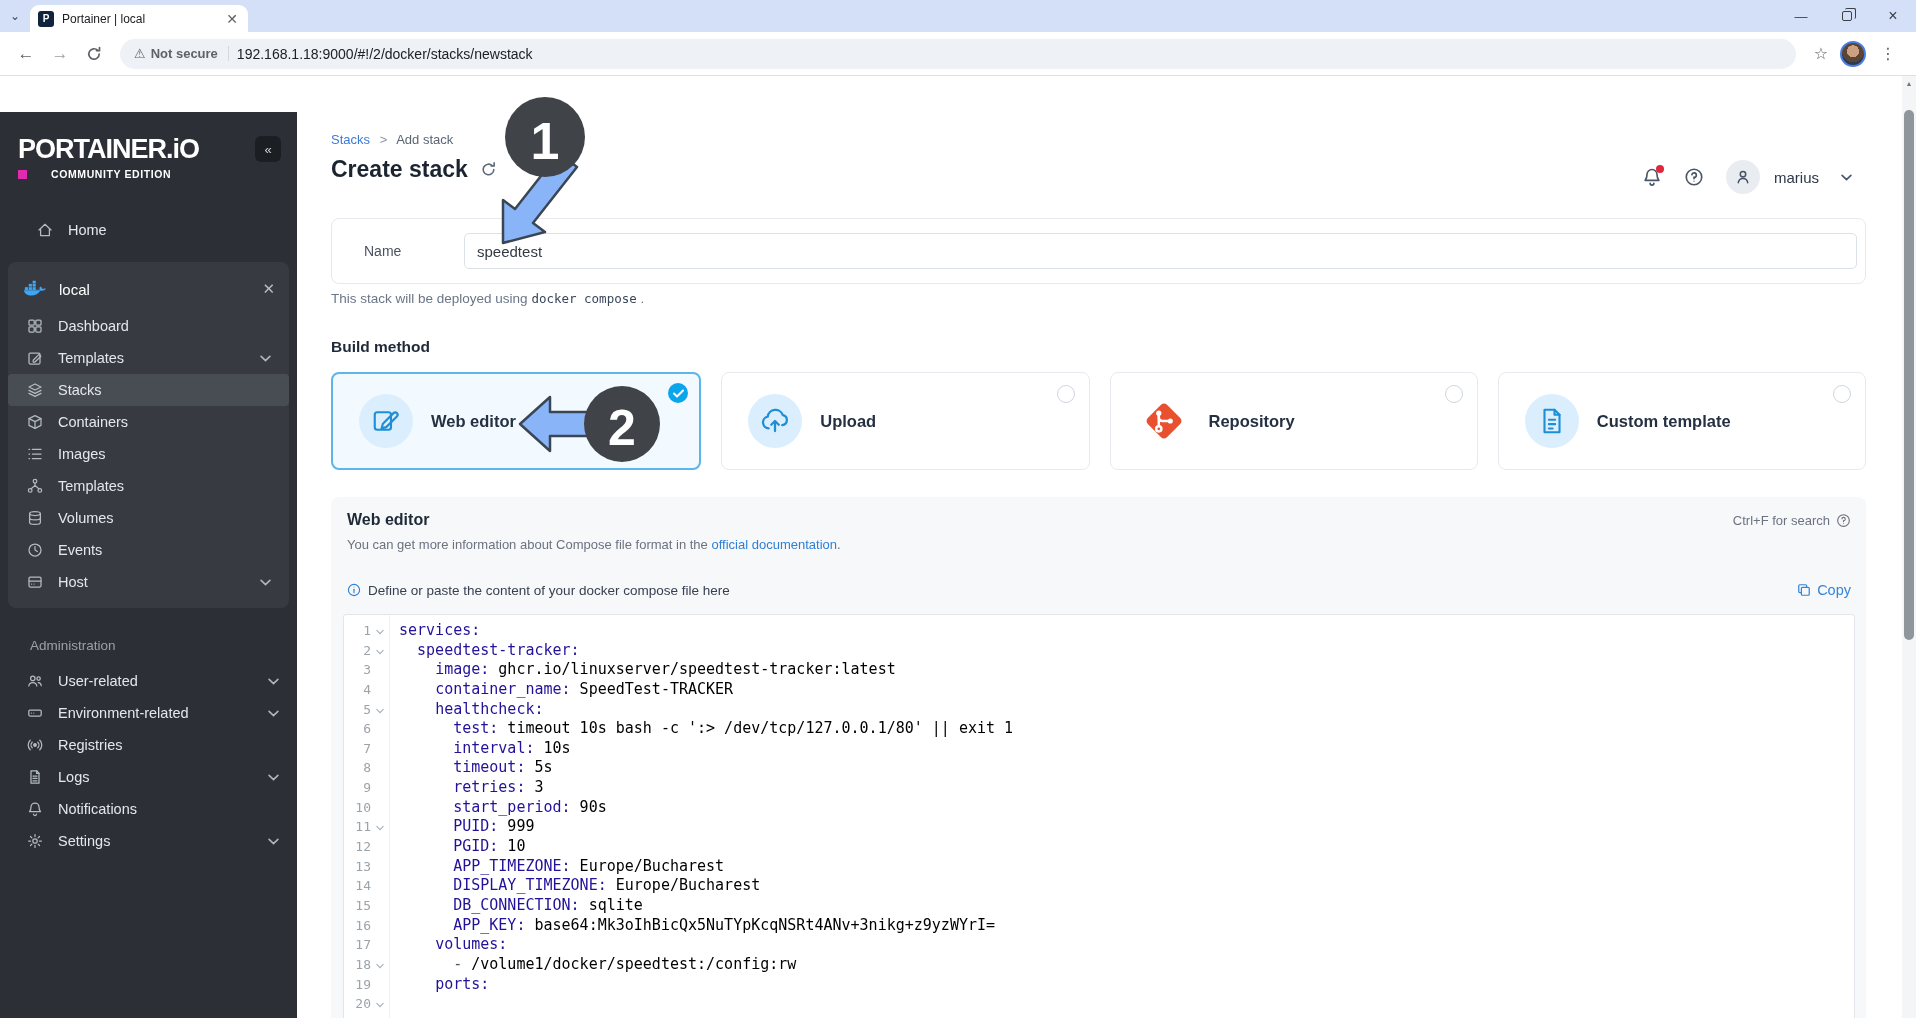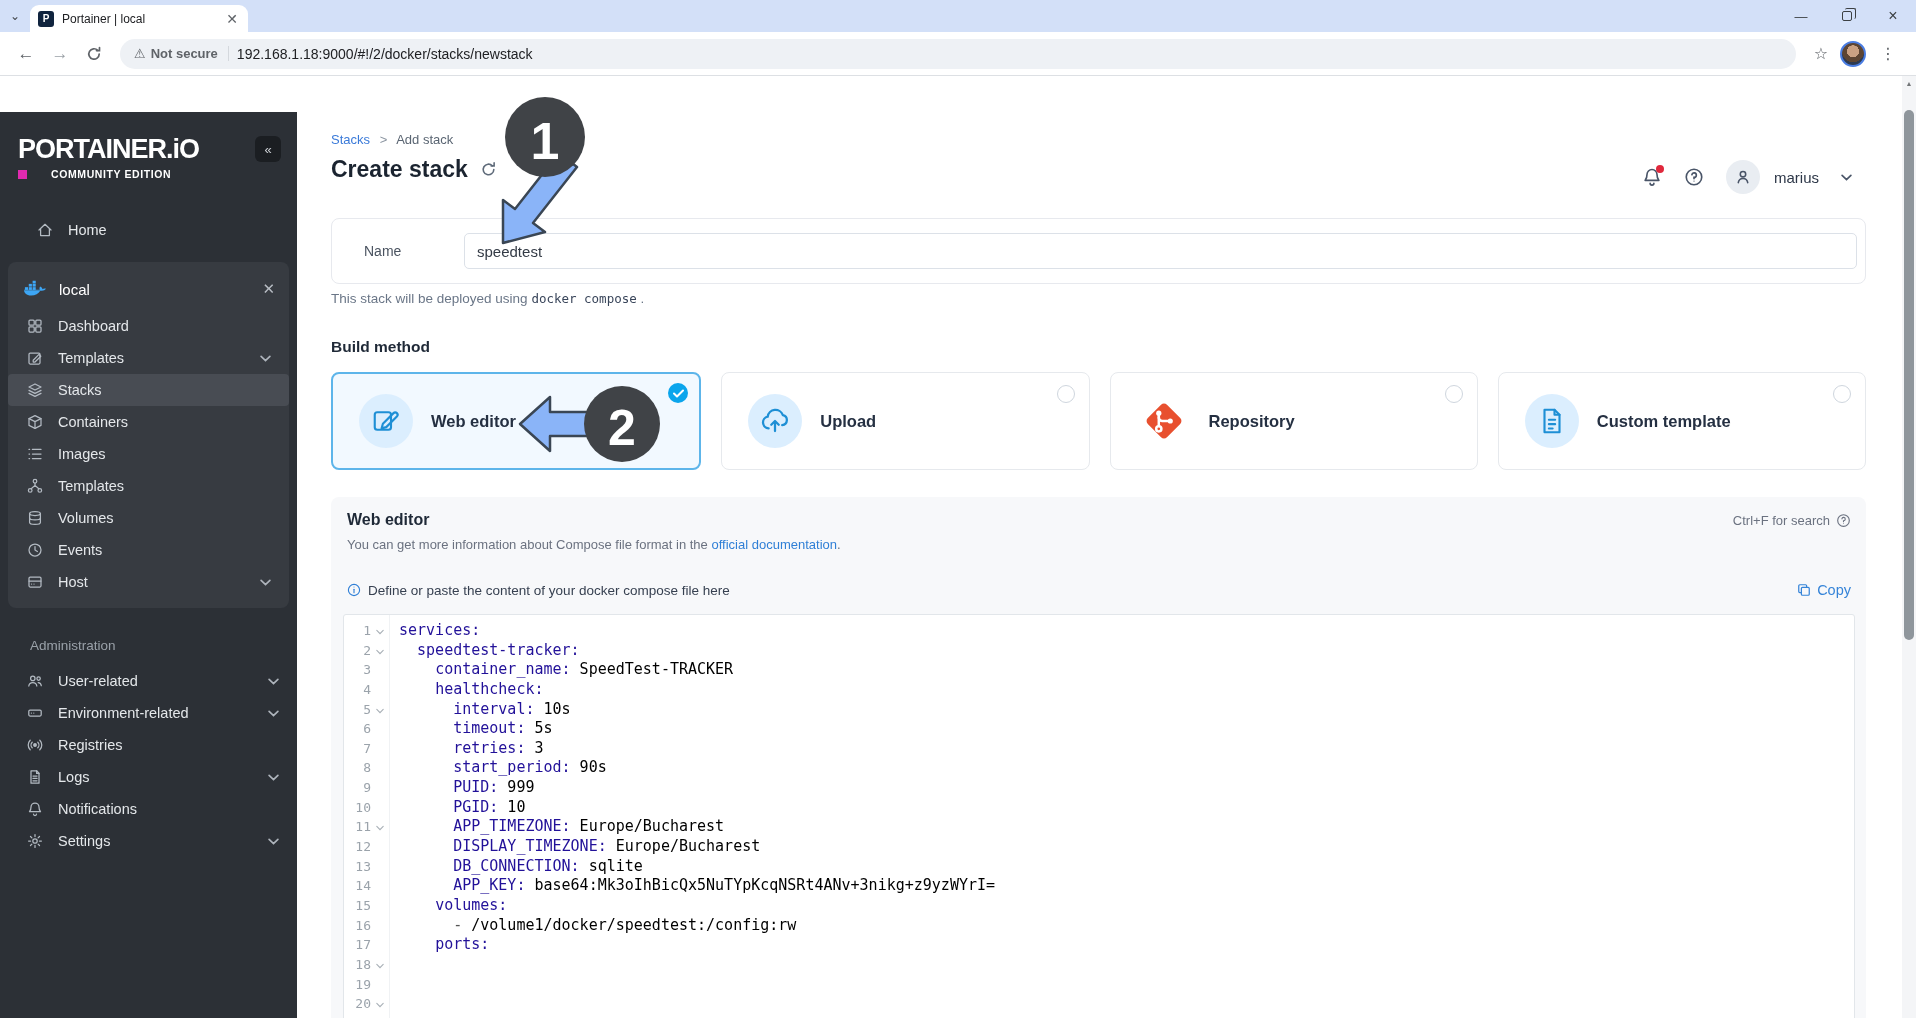--- a/index.html
+++ b/index.html
@@ -620,22 +620,24 @@
             <div class="gl">
               <span class="n">20</span>
               <span class="f"><svg viewBox="0 0 10 6" fill="none" stroke="#a9b0b7" stroke-width="1.4" stroke-linecap="round">
                   <path d="M1 1l4 4 4-4"></path>
                 </svg></span>
             </div>
           </div>
         <div class="codecol" id="codecol">
             <div class="code-line"><span class="ck">services:</span></div>
             <div class="code-line"><span class="cp">  </span><span class="ck">speedtest-tracker:</span></div>
+            <div class="code-line"><span class="cp">    </span><span class="ck">image:</span><span class="cp"> ghcr.io/linuxserver/speedtest-tracker:latest</span></div>
             <div class="code-line"><span class="cp">    </span><span class="ck">container_name:</span><span class="cp"> SpeedTest-TRACKER</span></div>
             <div class="code-line"><span class="cp">    </span><span class="ck">healthcheck:</span></div>
+            <div class="code-line"><span class="cp">      </span><span class="ck">test:</span><span class="cp"> timeout 10s bash -c ':&gt; /dev/tcp/127.0.0.1/80' || exit 1</span></div>
             <div class="code-line"><span class="cp">      </span><span class="ck">interval:</span><span class="cp"> 10s</span></div>
             <div class="code-line"><span class="cp">      </span><span class="ck">timeout:</span><span class="cp"> 5s</span></div>
             <div class="code-line"><span class="cp">      </span><span class="ck">retries:</span><span class="cp"> 3</span></div>
             <div class="code-line"><span class="cp">      </span><span class="ck">start_period:</span><span class="cp"> 90s</span></div>
             <div class="code-line"><span class="cp">      </span><span class="ck">PUID:</span><span class="cp"> 999</span></div>
             <div class="code-line"><span class="cp">      </span><span class="ck">PGID:</span><span class="cp"> 10</span></div>
             <div class="code-line"><span class="cp">      </span><span class="ck">APP_TIMEZONE:</span><span class="cp"> Europe/Bucharest</span></div>
             <div class="code-line"><span class="cp">      </span><span class="ck">DISPLAY_TIMEZONE:</span><span class="cp"> Europe/Bucharest</span></div>
             <div class="code-line"><span class="cp">      </span><span class="ck">DB_CONNECTION:</span><span class="cp"> sqlite</span></div>
             <div class="code-line"><span class="cp">      </span><span class="ck">APP_KEY:</span><span class="cp"> base64:Mk3oIhBicQx5NuTYpKcqNSRt4ANv+3nikg+z9yzWYrI=</span></div>

